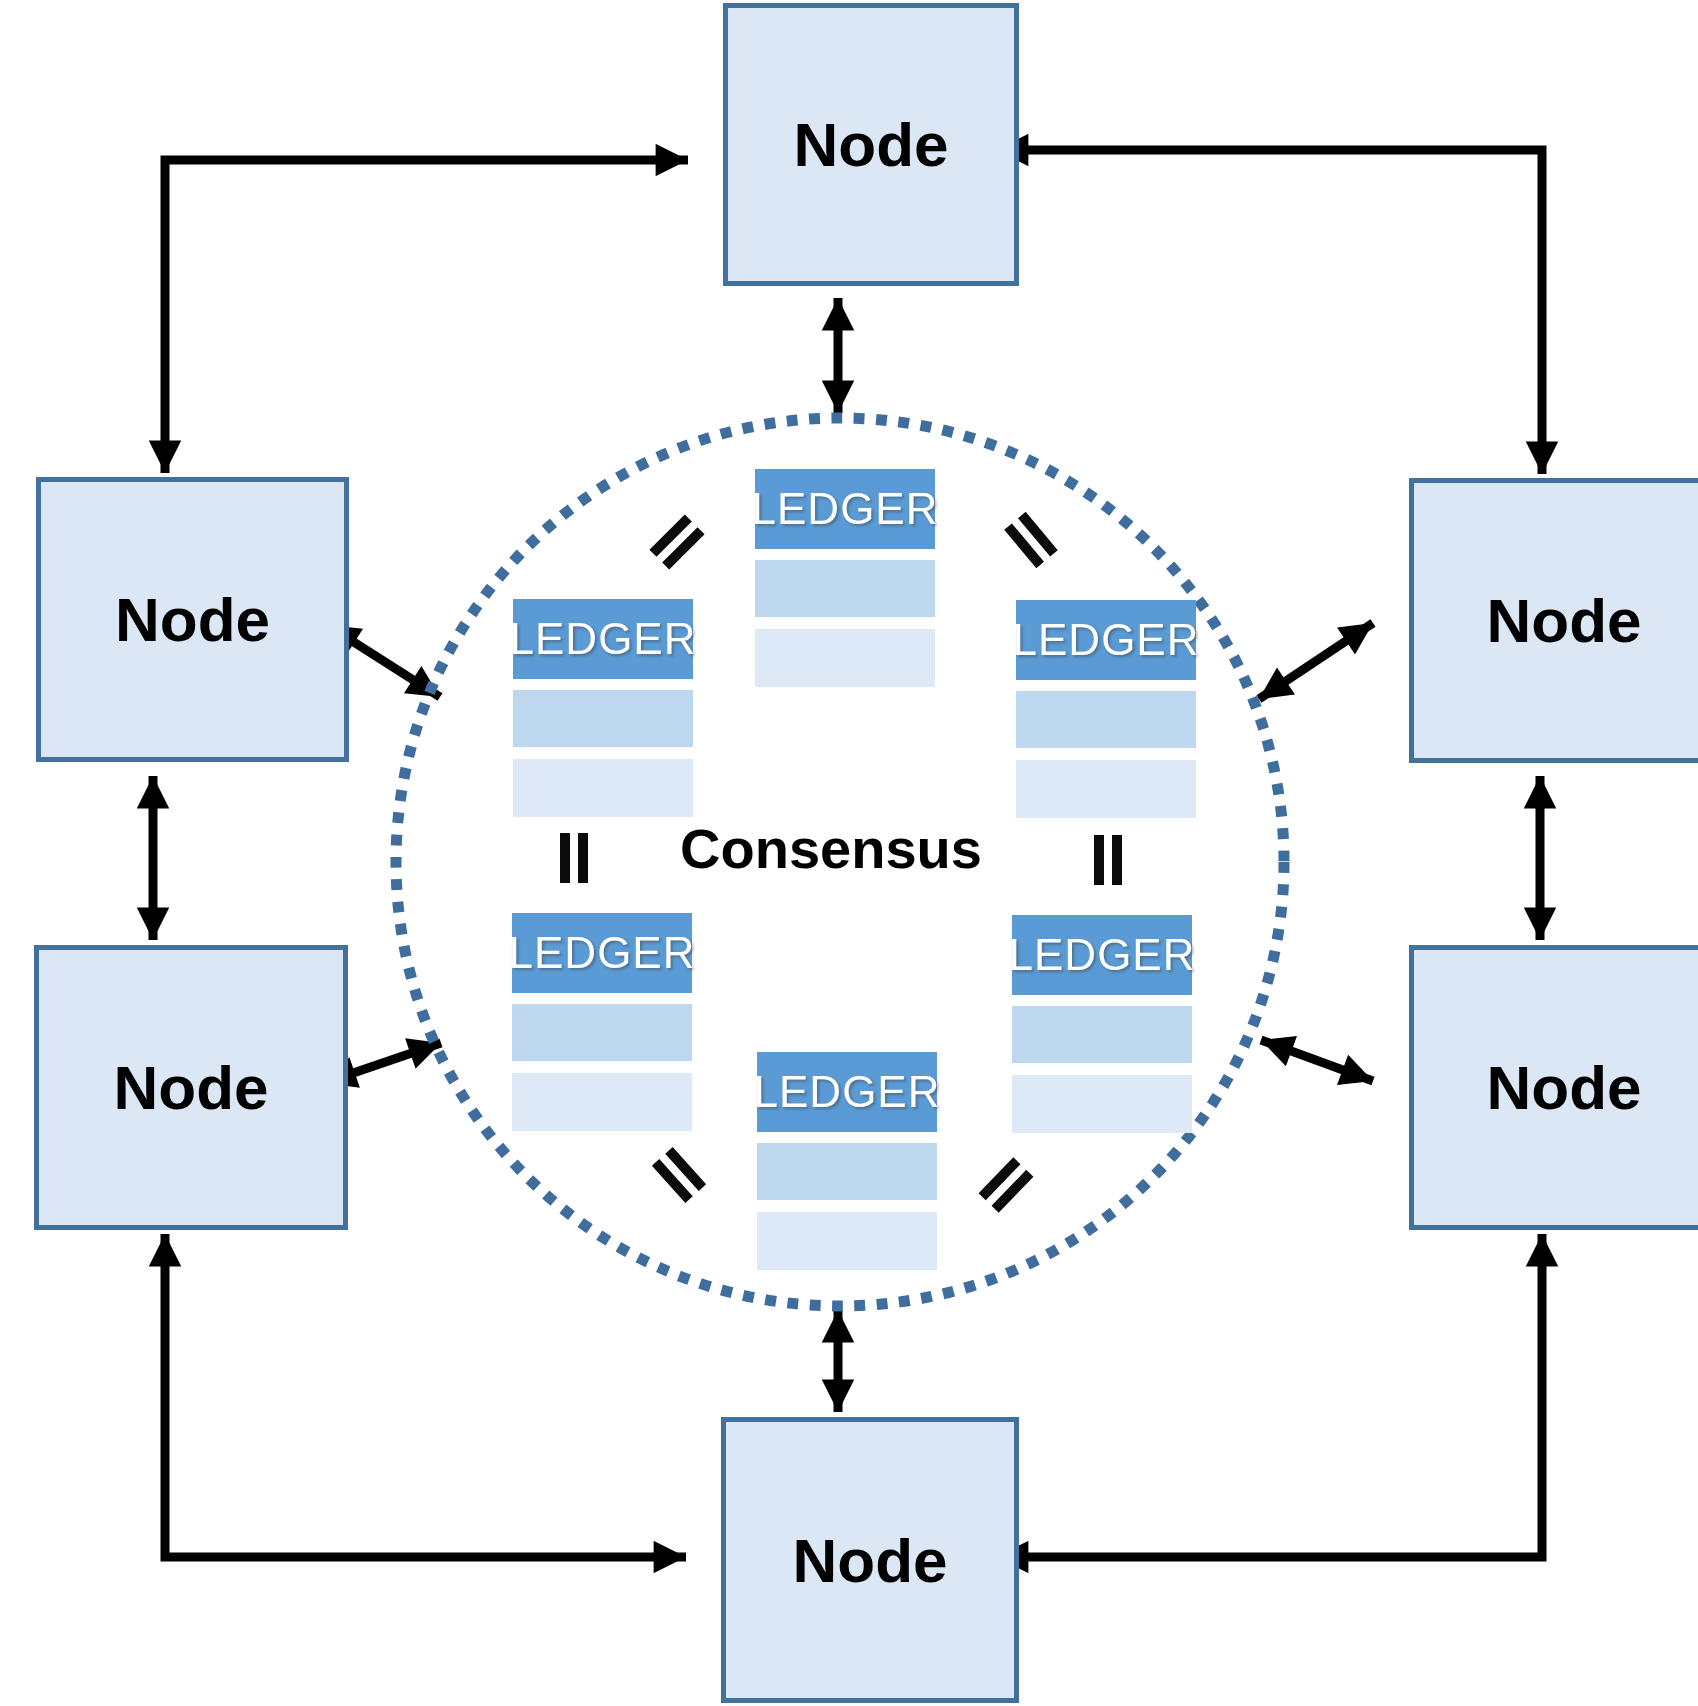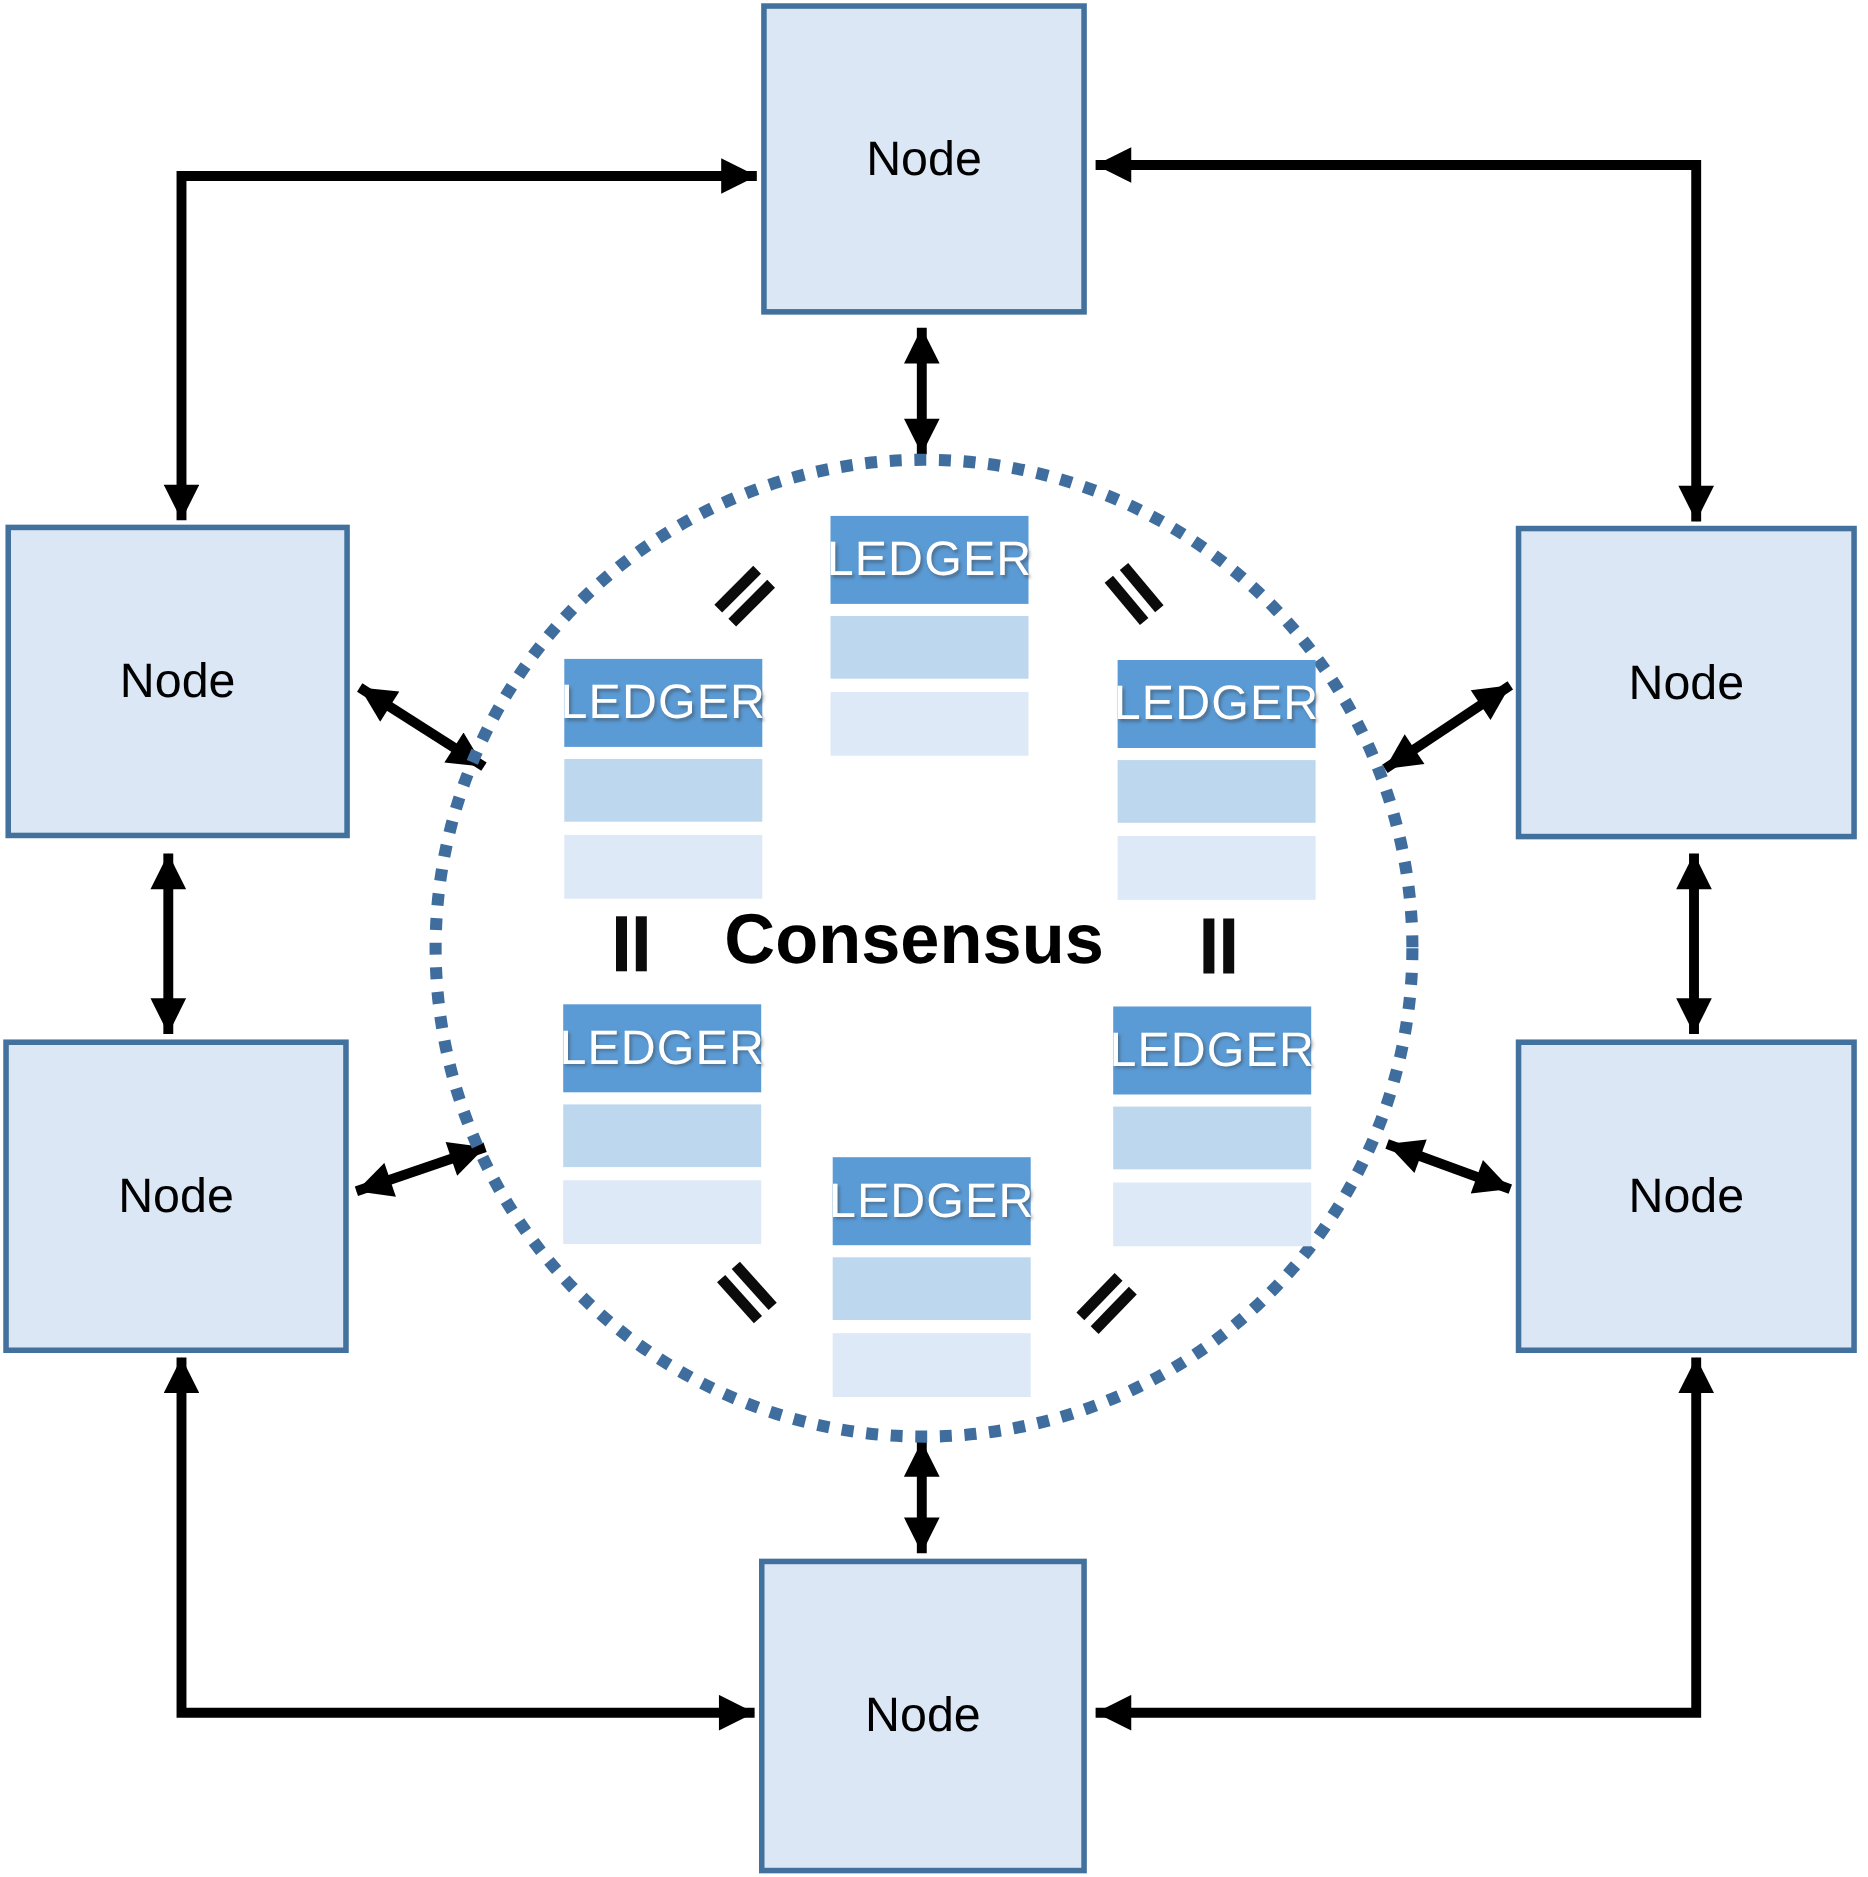--- a/index.html
+++ b/index.html
@@ -7,39 +7,39 @@
     width:1698px;height:1706px;position:relative;background:#ffffff;
     font-family:"Liberation Sans",sans-serif;overflow:hidden;
     --node-fill:#dbe7f5;--node-border:#41719c;--ledger-header:#5b9bd5;
     --ledger-row1:#bdd7ee;--ledger-row2:#dde9f6;--circle-dot:#3f6e9e;--arrow:#000000;
   }
   svg.arrows{position:absolute;left:0;top:0;z-index:1;}
   .node{
     position:absolute;box-sizing:border-box;z-index:2;
     background:var(--node-fill);border:5px solid var(--node-border);
     display:flex;align-items:center;justify-content:center;
-    font-size:44px;font-weight:normal;color:#000;
+    font-size:62px;font-weight:bold;color:#000;margin-left:31px;
   }
   .ledger{position:absolute;width:180px;z-index:3;}
   .ledger .hd{
     height:80px;background:var(--ledger-header);color:#fff;
     display:flex;align-items:center;justify-content:center;
     font-size:44px;letter-spacing:1px;text-shadow:2px 2px 3px rgba(60,60,60,.45);
   }
   .ledger .r1{height:57px;margin-top:11px;background:var(--ledger-row1);}
   .ledger .r2{height:58px;margin-top:12px;background:var(--ledger-row2);}
   .eq{position:absolute;width:50px;height:28px;z-index:3;}
   .eq::before,.eq::after{
     content:"";position:absolute;left:0;width:50px;height:10px;background:#0b0b0b;
   }
   .eq::before{top:0;}
   .eq::after{bottom:0;}
   .consensus{
     position:absolute;left:631px;top:816px;width:400px;z-index:3;
-    text-align:center;font-size:64px;font-weight:bold;color:#000;white-space:nowrap;
+    text-align:center;font-size:56px;font-weight:bold;color:#000;white-space:nowrap;
   }
 </style>
 </head>
 <body style="--node-fill: #dbe7f5; --node-border: #41719c; --ledger-header: #5b9bd5; --ledger-row1: #bdd7ee; --ledger-row2: #dde9f6; --circle-dot: #3f6e9e; --arrow: #000000;">
 
 <svg class="arrows" width="1698" height="1706" viewBox="0 0 1698 1706">
   <defs>
     <marker id="ah" viewBox="0 0 10 10" refX="10" refY="5" markerWidth="4" markerHeight="3.6" orient="auto-start-reverse">
       <path d="M0 0 L10 5 L0 10 z" fill="var(--arrow)"></path>
     </marker>

